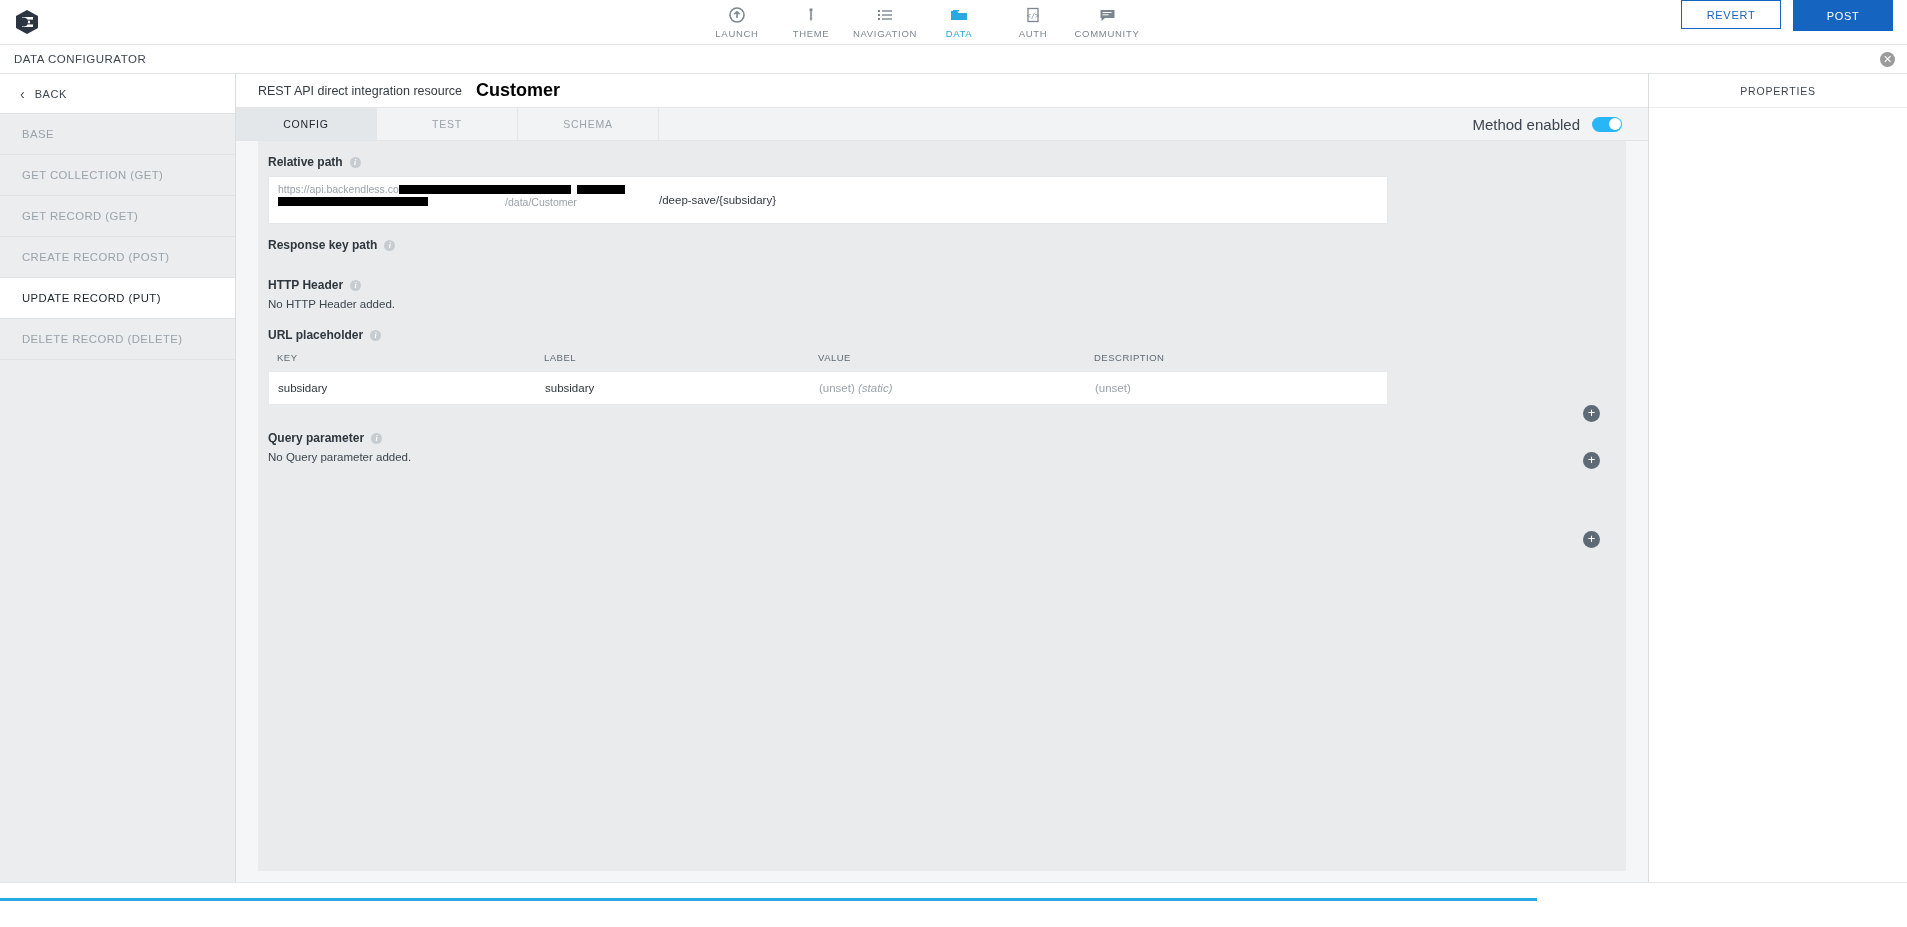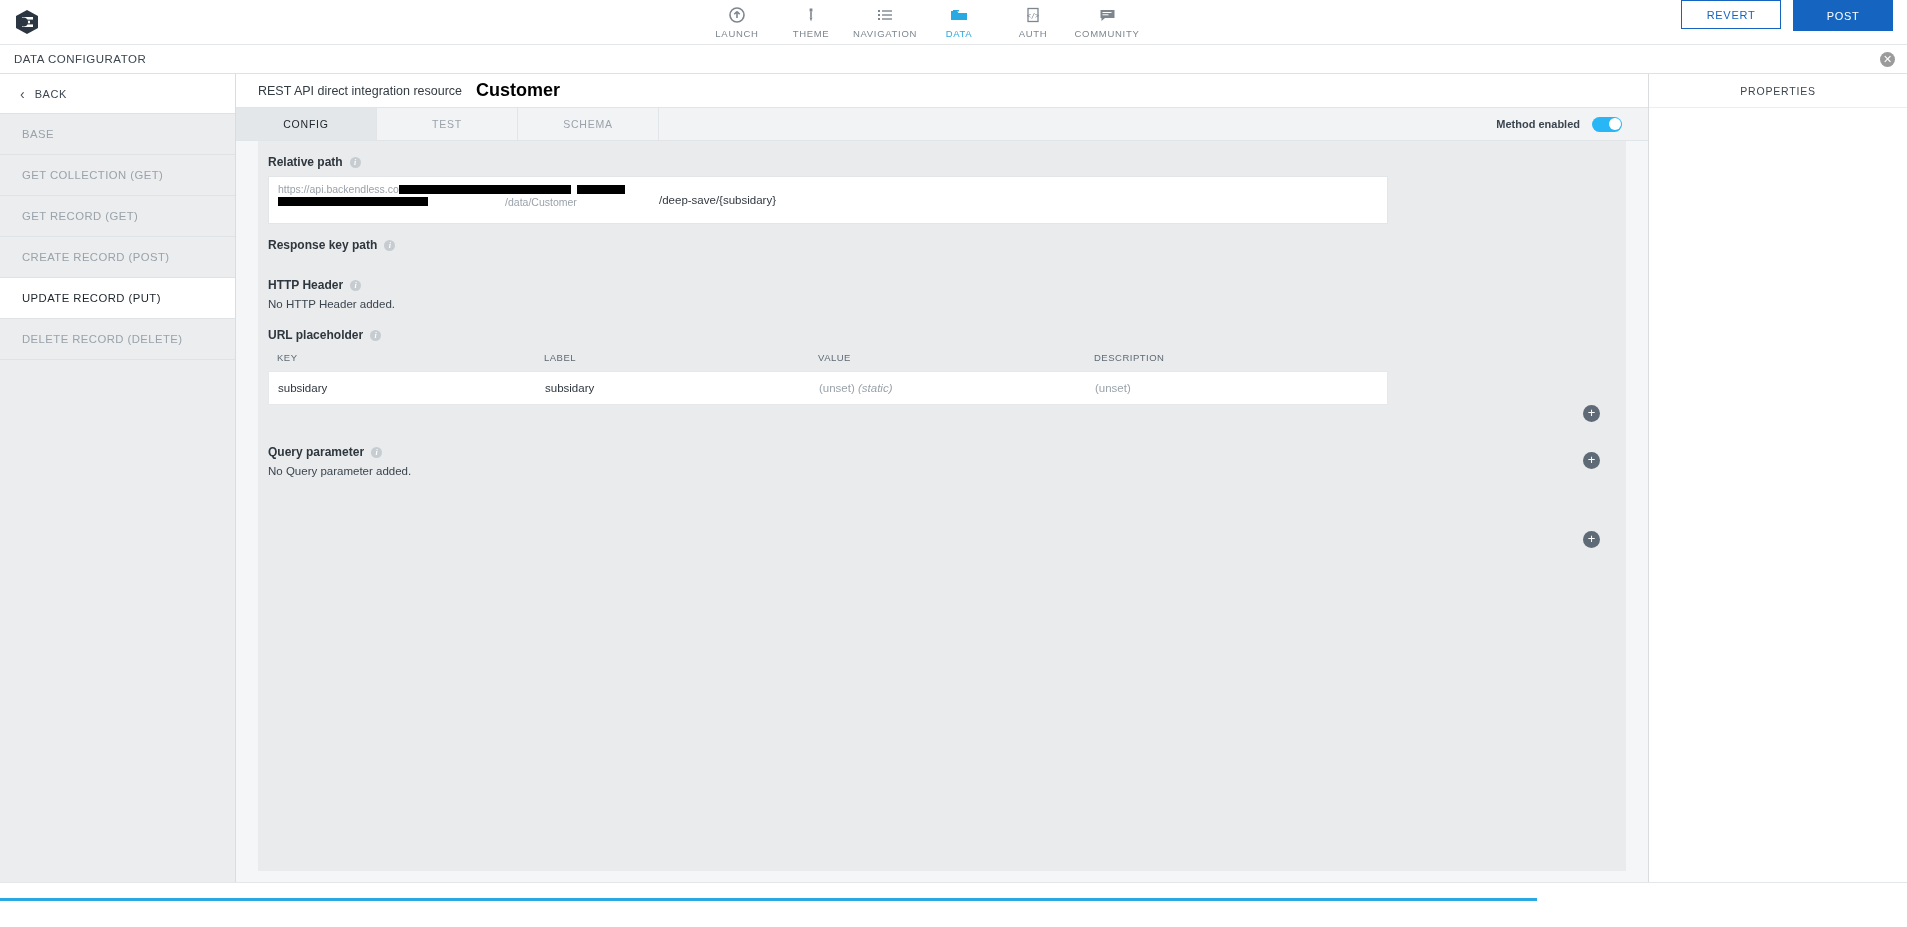--- a/index.html
+++ b/index.html
@@ -151,21 +151,21 @@
   }
   .tab {
     width: 141px; display: flex; align-items: center; justify-content: center;
     font-size: 10.5px; letter-spacing: .8px; color: #9aa2aa;
     border-right: 1px solid #e2e5e8;
     cursor: pointer;
   }
   .tab.active { background: #e4e7ea; color: #20272e; }
   .tabrow-spacer { flex: 1; display: flex; align-items: center; justify-content: flex-end; padding-right: 26px; }
   .method-toggle { display: flex; align-items: center; }
-  .method-toggle .mlbl { font-size: 11px; color: #3b454f; margin-right: 12px; font-weight: bold; }
+  .method-toggle .mlbl { font-size: 15px; color: #3b454f; margin-right: 12px; }
   .switch {
     width: 30px; height: 15px; border-radius: 9px;
     background: #29b6f6; position: relative; cursor: pointer;
   }
   .switch .knob {
     position: absolute; right: 1.5px; top: 1.5px;
     width: 12px; height: 12px; border-radius: 50%; background: #fff;
   }
   .panelwrap {
     position: absolute; top: 67px; left: 0;
@@ -466,21 +466,21 @@
         <div class="c1">subsidary</div>
         <div class="c2">subsidary</div>
         <div class="c3">
           <span class="muted">(unset)</span>
           <span class="muted-i">(static)</span>
         </div>
         <div class="c4 muted">(unset)</div>
       </div>
     </div>
 
-    <div class="field-label" style="padding-top:40px;">
+    <div class="field-label" style="padding-top:26px;">
       <span>Query parameter</span>
       <span class="info-dot">i</span>
     </div>
     <div class="plain-note">No Query parameter added.</div>
     <div class="plus-btn" style="top:390px;">+</div>
 
   </div>
 </div>
 
 <div class="props">

